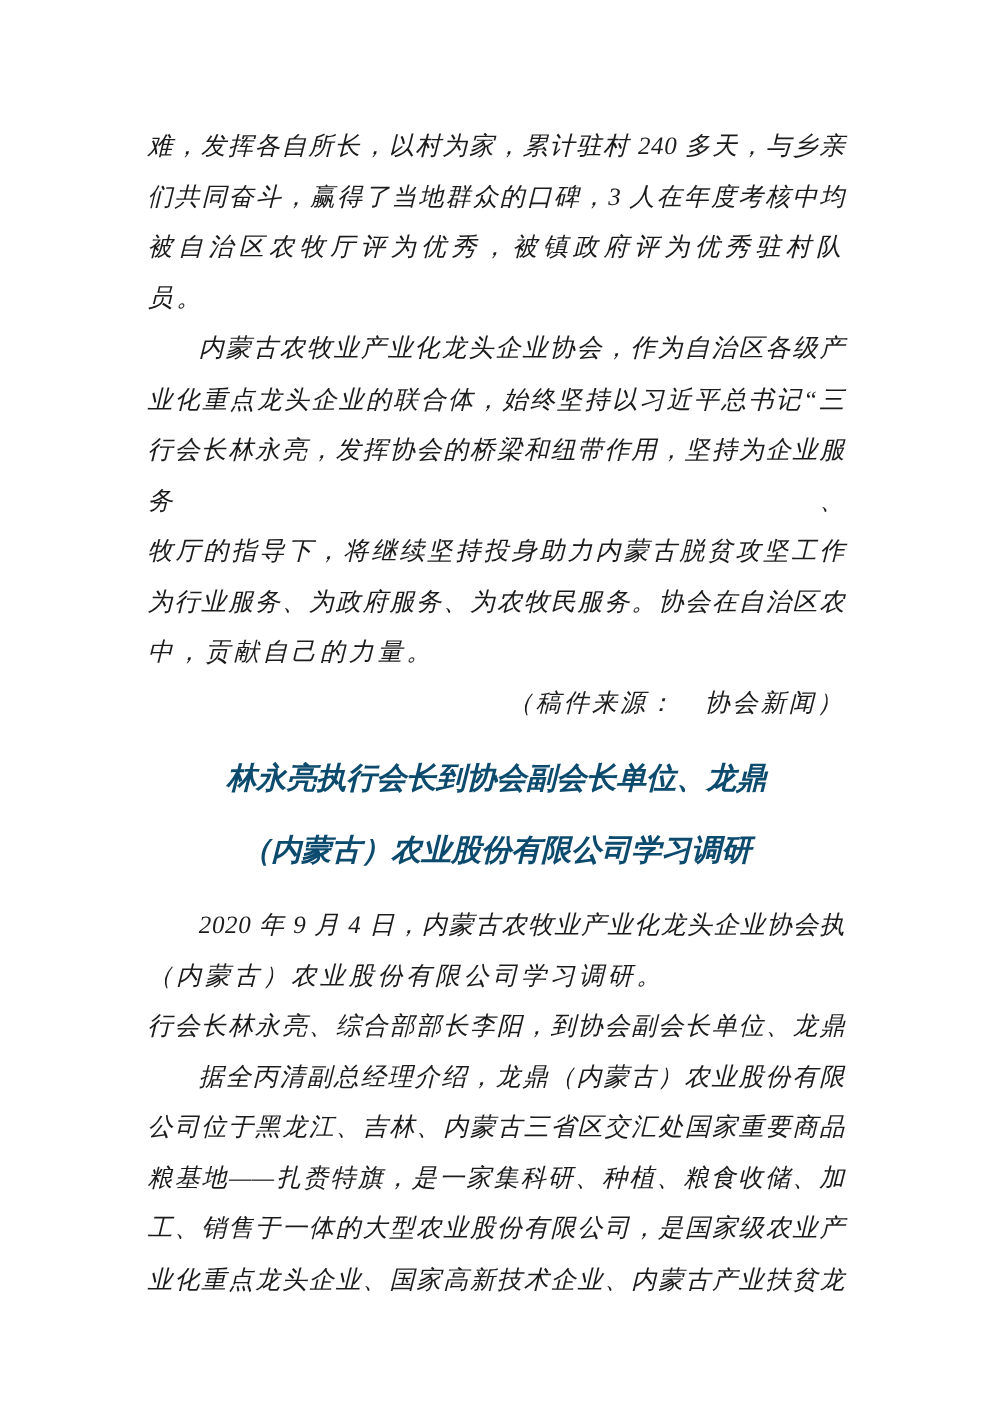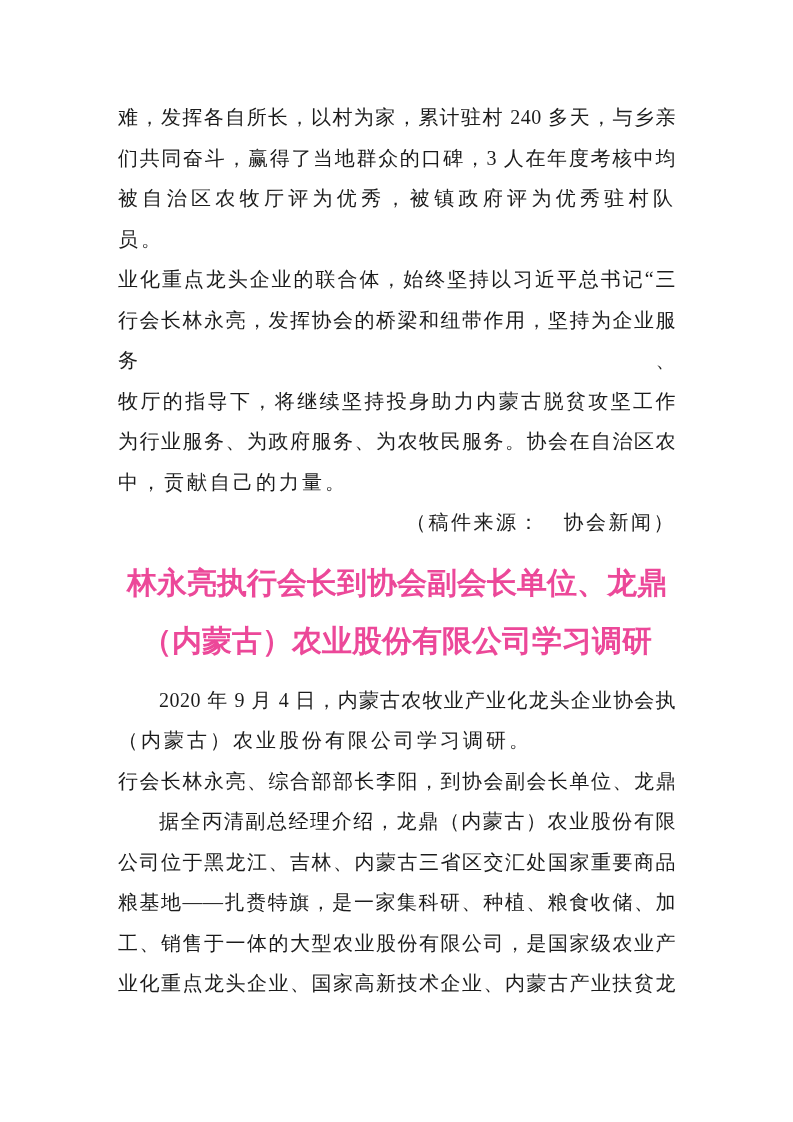--- a/index.html
+++ b/index.html
@@ -4,20 +4,21 @@
 <style>
   html, body { margin: 0; padding: 0; background: #ffffff; }
   .page {
     position: relative;
     width: 793px;
     height: 1036px;
     background: #ffffff;
     overflow: hidden;
     font-family: "Liberation Serif", "DejaVu Serif", serif;
     color: #1b1b1b;
+    font-style: italic;
   }
   .content {
     position: absolute;
     left: 118px;
     top: 97px;
     width: 558px;
   }
   section { margin: 0; padding: 0; }
   .line {
     font-size: 20px;
@@ -34,25 +35,25 @@
   .line.ind { padding-left: 41px; }
   .line.src {
     text-align: center;
     text-align-last: right;
     letter-spacing: 2.5px;
   }
   .article-title {
     margin: 11px 0 10px 0;
   }
   .title-line {
-    font-size: 30px;
+    font-size: 24px;
     font-weight: bold;
     line-height: 58px;
     text-align: center;
-    color: #ec4899;
+    color: #0c4a6e;
   }
   .footer {
     position: absolute;
     left: 0;
     top: 1048px;
     width: 793px;
     text-align: center;
     font-size: 18px;
     letter-spacing: 1px;
     color: #161616;
@@ -65,20 +66,21 @@
 <div class="page">
   <div class="content">
 
     <section>
       <div class="line">难，发挥各自所长，以村为家，累计驻村 240 多天，与乡亲</div>
       <div class="line">们共同奋斗，赢得了当地群众的口碑，3 人在年度考核中均</div>
       <div class="line end">被自治区农牧厅评为优秀，被镇政府评为优秀驻村队员。</div>
     </section>
 
     <section>
+      <div class="line ind">内蒙古农牧业产业化龙头企业协会，作为自治区各级产</div>
       <div class="line">业化重点龙头企业的联合体，始终坚持以习近平总书记“三</div>
       <div class="line">行会长林永亮，发挥协会的桥梁和纽带作用，坚持为企业服务、</div>
       <div class="line">牧厅的指导下，将继续坚持投身助力内蒙古脱贫攻坚工作</div>
       <div class="line">为行业服务、为政府服务、为农牧民服务。协会在自治区农</div>
       <div class="line end">中，贡献自己的力量。</div>
     </section>
 
     <section>
       <div class="line src">（稿件来源：　协会新闻）</div>
     </section>

